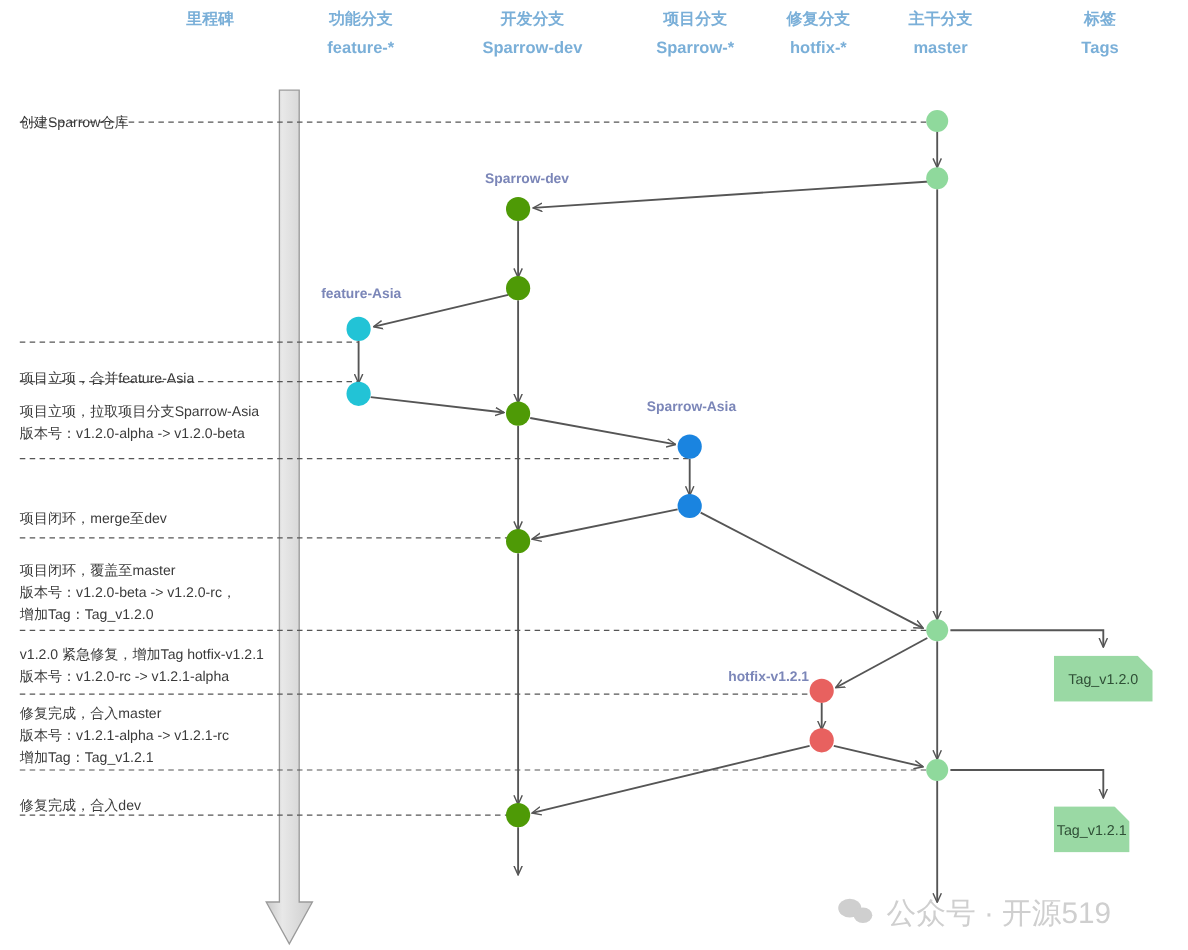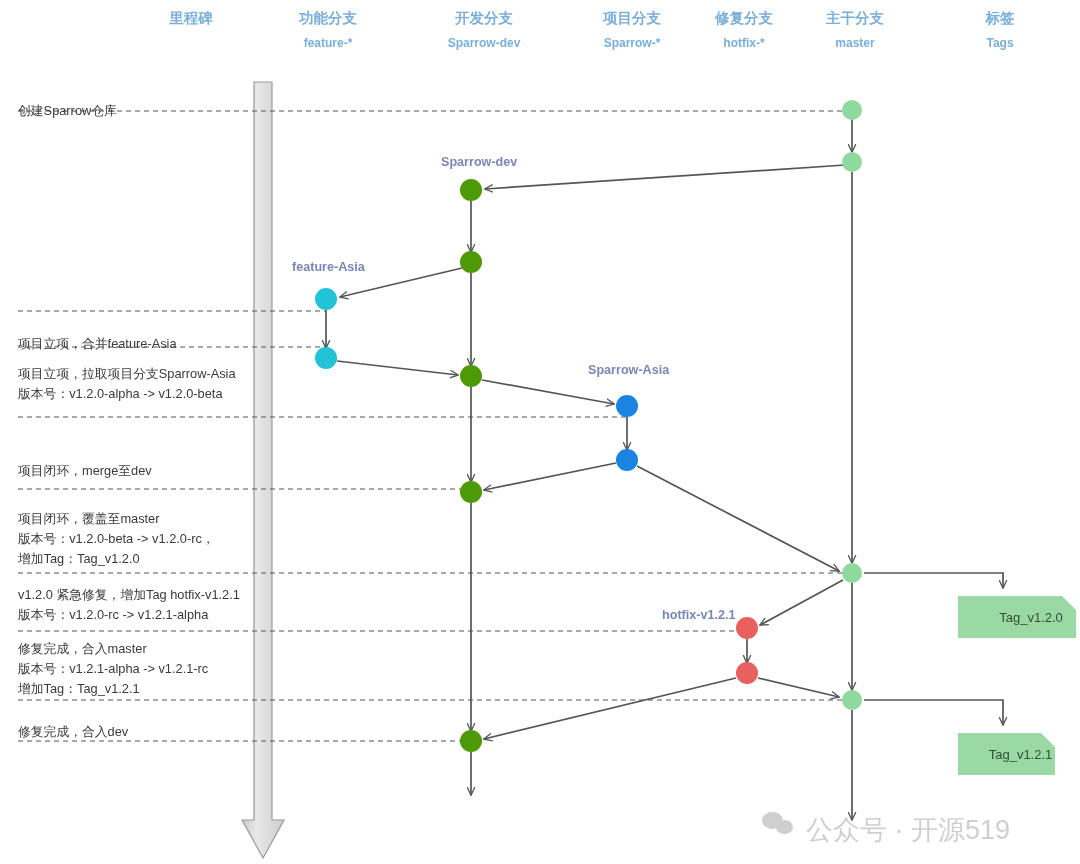--- a/index.html
+++ b/index.html
@@ -3,36 +3,36 @@
 <meta charset="utf-8">
 <style>
   html,body{margin:0;padding:0;background:#ffffff;}
   body{width:1080px;height:864px;position:relative;overflow:hidden;
        font-family:"Liberation Sans","DejaVu Sans",sans-serif;}
   #stage{position:absolute;left:0;top:0;width:1080px;height:864px;}
   svg#wires{position:absolute;left:0;top:0;width:1080px;height:864px;}
 
   .col-head{position:absolute;text-align:center;color:#7aafd8;font-weight:bold;
             font-size:14.5px;line-height:21px;white-space:nowrap;}
-  .col-head .sub{display:block;font-size:12px;font-weight:bold;margin-top:4px;}
+  .col-head .sub{display:block;font-size:15px;font-weight:bold;margin-top:4px;}
 
   .ms-text{position:absolute;color:#3a3a3a;font-size:12.8px;line-height:20px;
            white-space:nowrap;}
   .ms-text div{white-space:nowrap;}
 
   .branch-label{position:absolute;color:#7b86b8;font-weight:bold;font-size:12.6px;
                 white-space:nowrap;}
 
   .tag-box{position:absolute;background:#9ad9a4;color:#2f4f36;font-size:13px;
            display:flex;align-items:center;justify-content:center;
-           clip-path:polygon(0 0, calc(100% - 14px) 0, 100% 14px, 100% 100%, 0 100%);padding-left:28px;}
+           clip-path:polygon(0 0, calc(100% - 14px) 0, 100% 14px, 100% 100%, 0 100%);}
 
   .node{position:absolute;border-radius:50%;}
 
-  .watermark{position:absolute;display:flex;gap:10px;
+  .watermark{position:absolute;display:flex;align-items:center;gap:10px;
              color:#cfcfcf;font-size:27px;white-space:nowrap;}
   .wm-icon{position:relative;width:34px;height:26px;}
   .wm-icon i{position:absolute;background:#cfcfcf;border-radius:50%;display:block;}
   .wm-b1{width:21px;height:17px;left:0;top:0;}
   .wm-b2{width:17px;height:14px;left:14px;top:8px;}
 </style>
 </head>
 <body>
 
 <div id="stage">

